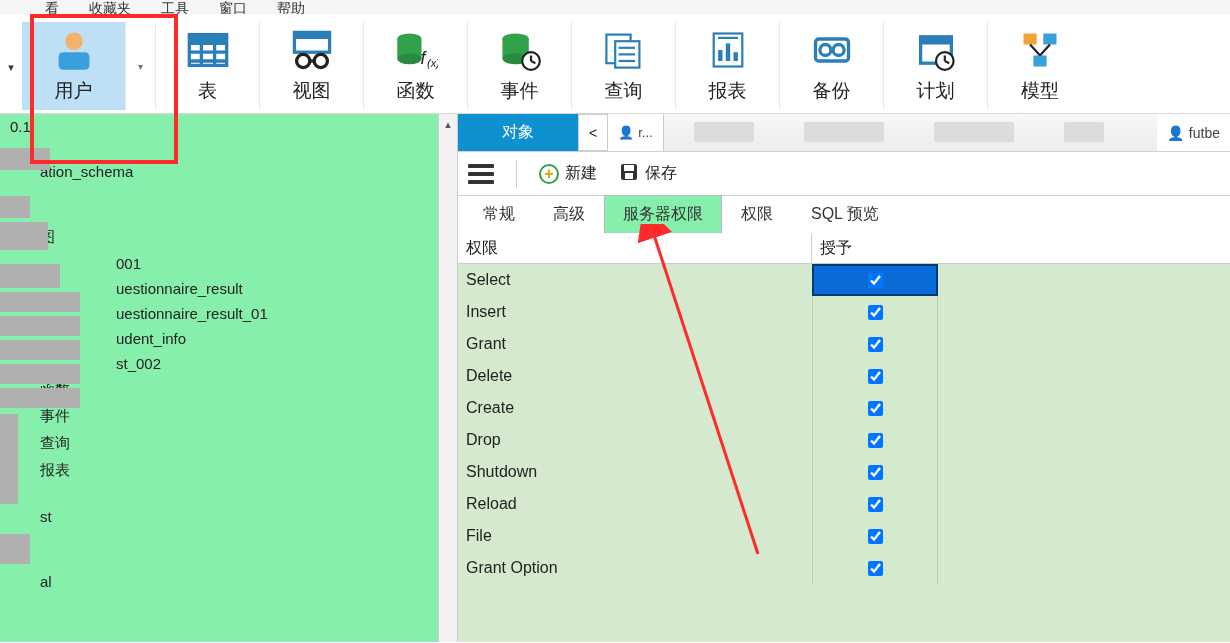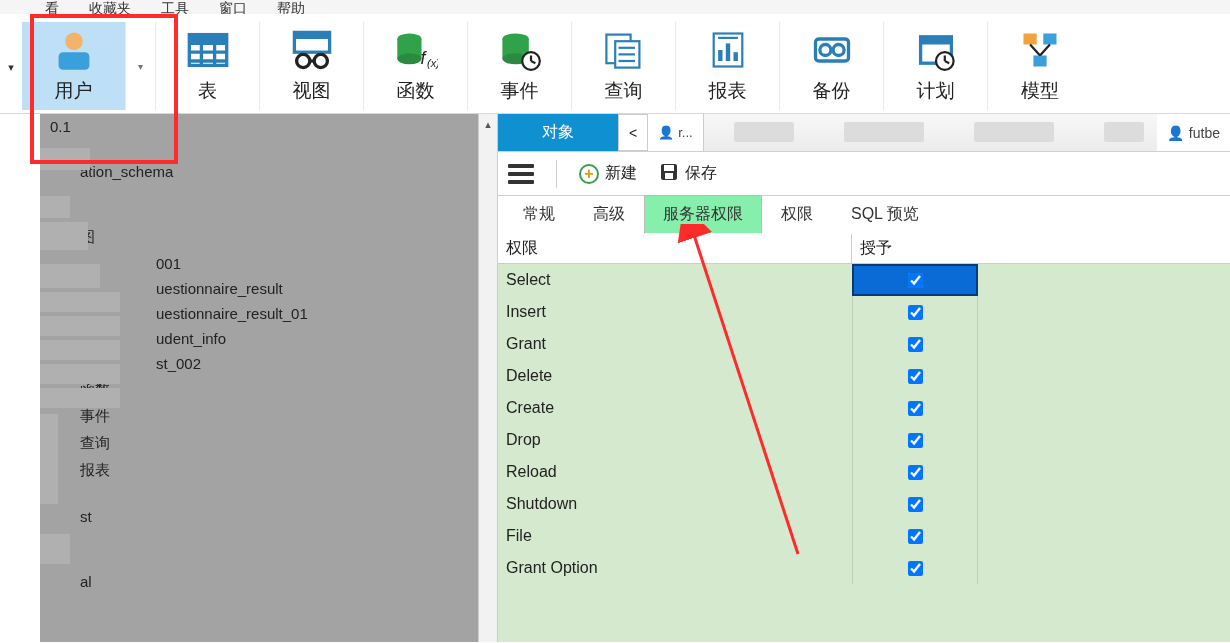--- a/index.html
+++ b/index.html
@@ -86,23 +86,22 @@
 
   
   .body-split {
     display: flex;
     height: 528px;
     position: relative;
   }
 
   .left-pane {
     width: 438px;
-    background: #a3a3a3;
-    position: relative;
-    margin-left: 40px;
+    background: #86efac;
+    position: relative;
   }
 
   .left-pane .row {
     padding: 4px 4px 4px 24px;
     color: #222;
     font-size: 15px;
     white-space: nowrap;
   }
   .left-pane .row.indent0 { padding-left: 10px; }
   .left-pane .row.indent1 { padding-left: 40px; }
@@ -564,27 +563,27 @@
               <input type="checkbox" checked="" style="">
             </div>
           </div>
           <div class="perm-row">
             <div class="col1">Drop</div>
             <div class="col2">
               <input type="checkbox" checked="" style="">
             </div>
           </div>
           <div class="perm-row">
+            <div class="col1">Shutdown</div>
+            <div class="col2">
+              <input type="checkbox" checked="" style="">
+            </div>
+          </div>
+          <div class="perm-row">
             <div class="col1">Reload</div>
-            <div class="col2">
-              <input type="checkbox" checked="" style="">
-            </div>
-          </div>
-          <div class="perm-row">
-            <div class="col1">Shutdown</div>
             <div class="col2">
               <input type="checkbox" checked="" style="">
             </div>
           </div>
           <div class="perm-row">
             <div class="col1">File</div>
             <div class="col2">
               <input type="checkbox" checked="" style="">
             </div>
           </div>

